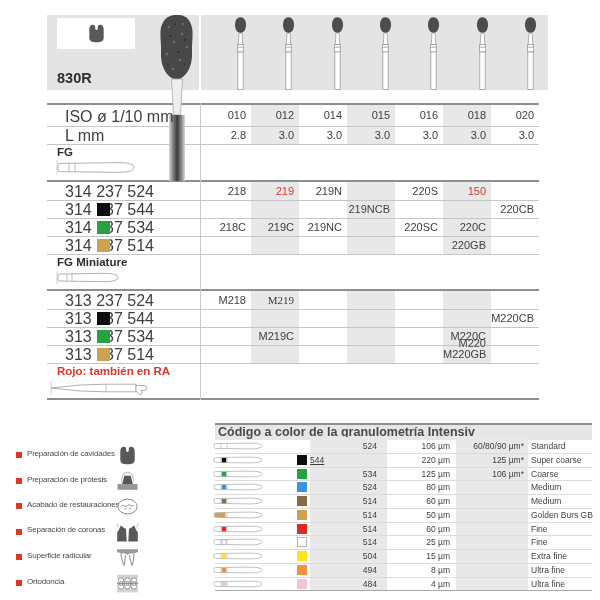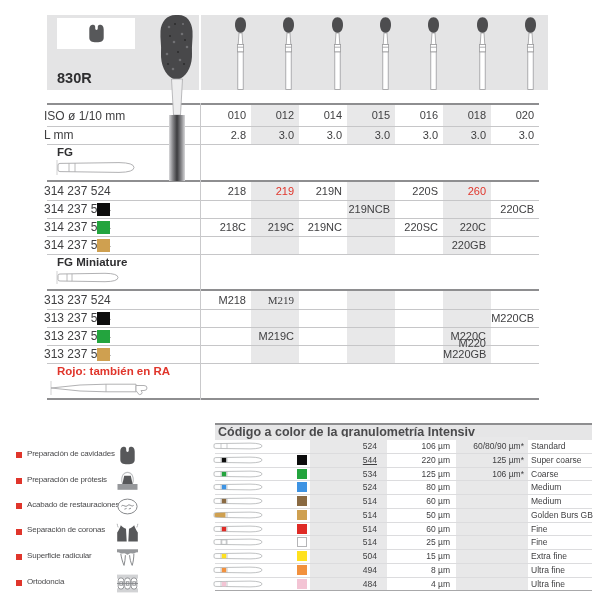--- a/index.html
+++ b/index.html
@@ -8,21 +8,21 @@
   #canvas{position:relative;width:600px;height:600px;background:#fff;overflow:hidden}
   .abs{position:absolute}
   .band{position:absolute;background:#e4e4e5}
   .rule{position:absolute;background:#8e8e90;height:2px}
   .thin{position:absolute;background:#c6c6c8;height:1px}
   .vline{position:absolute;background:#c9c9cb;width:1px}
   .shade{position:absolute;background:#e8e8e9;width:48px}
   .cell{position:absolute;width:48px;height:17px;line-height:17px;font-size:11px;
         text-align:right;padding-right:5px;white-space:nowrap}
   .red{color:#e0352b}
-  .codelabel{position:absolute;left:44px;height:17px;line-height:17px;font-size:12px;white-space:nowrap}
+  .codelabel{position:absolute;left:65px;height:17px;line-height:17px;font-size:16px;white-space:nowrap}
   .grouplabel{position:absolute;left:57px;font-weight:bold;font-size:11.5px;color:#2e2e30;white-space:nowrap}
   .model{position:absolute;left:57px;top:70px;font-weight:bold;font-size:14.5px;color:#2e2e30}
   .logobox{position:absolute;left:57px;top:18px;width:78px;height:31px;background:#fff;
            display:flex;align-items:center;justify-content:center}
   .note{position:absolute;left:57px;top:365px;font-weight:bold;font-size:11.5px;color:#e0352b;white-space:nowrap}
   .chip{position:absolute;width:13px;height:13px}
   .heading{position:absolute;height:17px;background:#e6e6e7;border-top:2px solid #8e8e90;
            font-weight:bold;font-size:12.5px;line-height:15px;color:#4a4a4c;padding-left:3px;white-space:nowrap}
   .sym-bullet{width:6px;height:6px;background:#e0352b}
   .sym-label{font-size:8px;letter-spacing:-0.2px;color:#4a4a4c;white-space:nowrap}
@@ -221,21 +221,21 @@
       <div class="cell" style="position: absolute; left: 299px; top: 127px;">3.0</div>
       <div class="cell" style="position: absolute; left: 347px; top: 127px;">3.0</div>
       <div class="cell" style="position: absolute; left: 395px; top: 127px;">3.0</div>
       <div class="cell" style="position: absolute; left: 443px; top: 127px;">3.0</div>
       <div class="cell" style="position: absolute; left: 491px; top: 127px;">3.0</div>
       <div class="codelabel" style="position: absolute; top: 183px;">314 237 524</div>
       <div class="cell" style="position: absolute; left: 203px; top: 183px;">218</div>
       <div class="cell red" style="position: absolute; left: 251px; top: 183px;">219</div>
       <div class="cell" style="position: absolute; left: 299px; top: 183px;">219N</div>
       <div class="cell" style="position: absolute; left: 395px; top: 183px;">220S</div>
-      <div class="cell red" style="position: absolute; left: 443px; top: 183px;">260</div>
+      <div class="cell red" style="position: absolute; left: 443px; top: 183px;">150</div>
       <div class="codelabel" style="position: absolute; top: 201px;">314 237 544</div>
       <div class="chip" style="position: absolute; left: 97px; top: 203px; background: rgb(13, 13, 13);"></div>
       <div class="cell" style="position: absolute; left: 347px; top: 201px;">219NCB</div>
       <div class="cell" style="position: absolute; left: 491px; top: 201px;">220CB</div>
       <div class="codelabel" style="position: absolute; top: 219px;">314 237 534</div>
       <div class="chip" style="position: absolute; left: 97px; top: 221px; background: rgb(35, 164, 62);"></div>
       <div class="cell" style="position: absolute; left: 203px; top: 219px;">218C</div>
       <div class="cell" style="position: absolute; left: 251px; top: 219px;">219C</div>
       <div class="cell" style="position: absolute; left: 299px; top: 219px;">219NC</div>
       <div class="cell" style="position: absolute; left: 395px; top: 219px;">220SC</div>
@@ -343,21 +343,21 @@
       <div style="position: absolute; left: 215px; top: 466.5px; width: 377px; height: 1px; background: rgb(220, 220, 222);"></div>
       <div style="position: absolute; left: 212px; top: 454.75px; width: 52px; height: 10px;">
         <svg width="52" height="10" viewBox="0 0 52 10">
           <path d="M2 4 Q2 2.6 3.8 2.6 L38 2.1 Q50 2.3 50 5 Q50 7.7 38 7.9 L3.8 7.4 Q2 7.4 2 6 Z" fill="#fff" stroke="#b0b2b4" stroke-width="0.8"></path>
           <line x1="9" y1="2.5" x2="9" y2="7.5" stroke="#b0b2b4" stroke-width="0.7"></line>
           <line x1="15" y1="2.4" x2="15" y2="7.6" stroke="#b0b2b4" stroke-width="0.7"></line>
           <rect x="9.8" y="2.9" width="4.4" height="4.4" fill="#0d0d0d"></rect>
         </svg>
       </div>
       <div style="position: absolute; left: 297px; top: 454.75px; width: 10px; height: 10px; background: rgb(13, 13, 13);"></div>
-      <div class="gritcell" style="position: absolute; left: 310px; top: 452.75px; width: 67px; text-align: right; text-decoration: underline;">544</div>
+      <div class="gritcell" style="position: absolute; left: 310px; top: 452.75px; width: 67px; text-align: left; text-decoration: underline;">544</div>
       <div class="gritcell" style="position: absolute; left: 382px; top: 452.75px; width: 68px; text-align: right;">220 µm</div>
       <div class="gritcell" style="position: absolute; left: 456px; top: 452.75px; width: 68px; text-align: right;">125 µm*</div>
       <div class="gritcell" style="position: absolute; left: 531px; top: 452.75px;">Super coarse</div>
       <div style="position: absolute; left: 215px; top: 480.25px; width: 377px; height: 1px; background: rgb(220, 220, 222);"></div>
       <div style="position: absolute; left: 212px; top: 468.5px; width: 52px; height: 10px;">
         <svg width="52" height="10" viewBox="0 0 52 10">
           <path d="M2 4 Q2 2.6 3.8 2.6 L38 2.1 Q50 2.3 50 5 Q50 7.7 38 7.9 L3.8 7.4 Q2 7.4 2 6 Z" fill="#fff" stroke="#b0b2b4" stroke-width="0.8"></path>
           <line x1="9" y1="2.5" x2="9" y2="7.5" stroke="#b0b2b4" stroke-width="0.7"></line>
           <line x1="15" y1="2.4" x2="15" y2="7.6" stroke="#b0b2b4" stroke-width="0.7"></line>
           <rect x="9.8" y="2.9" width="4.4" height="4.4" fill="#23a43e"></rect>

